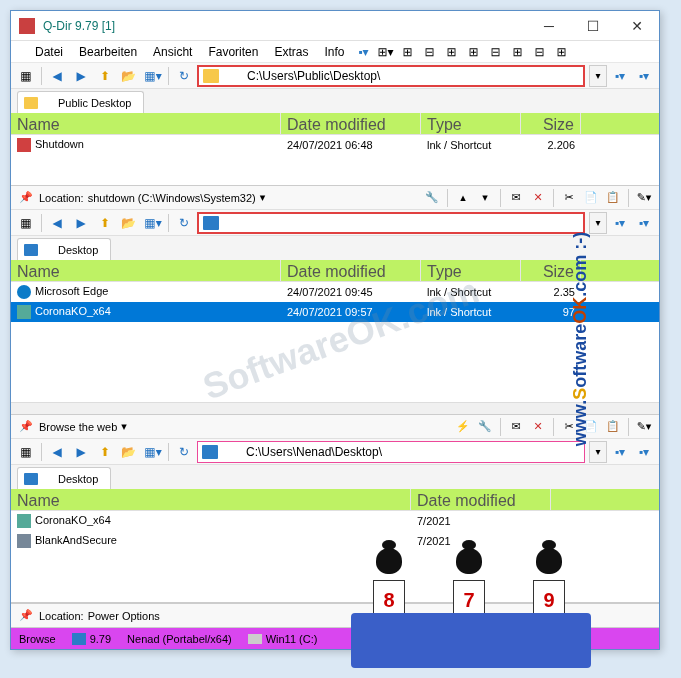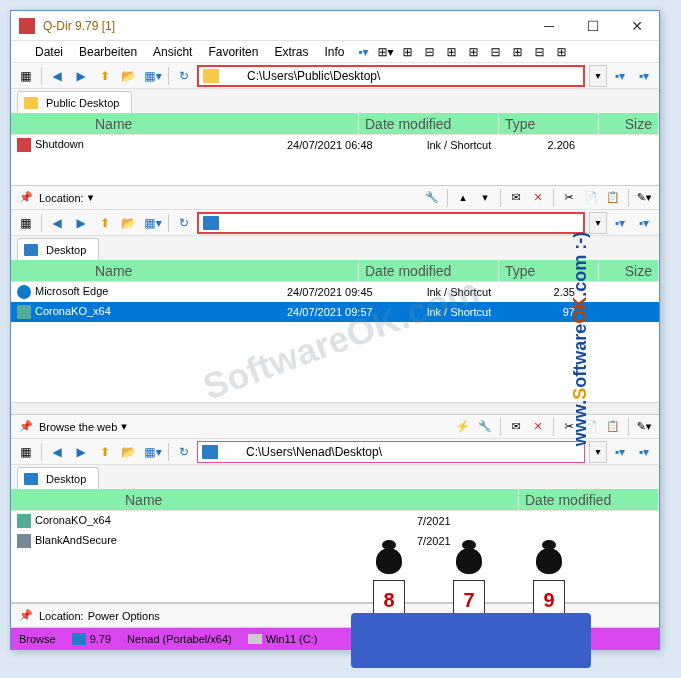--- a/index.html
+++ b/index.html
@@ -1,38 +1,38 @@
 <!DOCTYPE html>
 <html><head>
   <meta charset="utf-8">
   <style>
     * { box-sizing: border-box; margin: 0; padding: 0; font-family: "Segoe UI", Tahoma, sans-serif; }
     body { background: #dbe8f4; width: 681px; height: 678px; position: relative; overflow: hidden; }
     .window { position: absolute; left: 10px; top: 10px; width: 650px; height: 640px; background: #fff; border: 1px solid #5a8fc7; box-shadow: 2px 2px 8px rgba(0,0,0,0.2); display: flex; flex-direction: column; }
     .titlebar { height: 30px; background: #fff; display: flex; align-items: center; padding: 0 0 0 8px; border-bottom: 1px solid #e0e0e0; }
     .titlebar .icon { width: 16px; height: 16px; background: #c94040; margin-right: 8px; }
-    .titlebar .title { flex: 1; font-size: 12px; color: #a16207; }
+    .titlebar .title { flex: 1; font-size: 12px; color: #0f766e; }
     .titlebar .wbtn { width: 44px; height: 28px; display: flex; align-items: center; justify-content: center; font-size: 14px; color: #333; cursor: pointer; }
     .menubar { height: 22px; display: flex; align-items: center; padding: 0 16px; font-size: 12px; border-bottom: 1px solid #e8e8e8; }
     .menubar .mitem { padding: 2px 8px; cursor: pointer; }
     .menubar .micon { width: 18px; height: 16px; margin: 0 2px; display: inline-flex; align-items: center; justify-content: center; cursor: pointer; }
     .toolbar { height: 26px; display: flex; align-items: center; padding: 0 4px; gap: 2px; border-bottom: 1px solid #e0e0e0; background: #f8f8f8; }
     .tbtn { width: 22px; height: 22px; display: inline-flex; align-items: center; justify-content: center; cursor: pointer; border-radius: 2px; font-size: 12px; }
     .sep { width: 1px; height: 18px; background: #ccc; margin: 0 2px; }
     .addrbox { flex: 1; height: 22px; border: 2px solid #e04040; display: flex; align-items: center; padding: 0 4px; font-size: 12px; background: #fff; gap: 24px; }
     .addrbox.nored { border: 1px solid #ec4899; }
     .addrbox .foldericon { width: 16px; height: 14px; background: #f7c84a; margin-right: 4px; border-radius: 1px; }
     .addrbox .foldericon.blue { background: #2b7cc7; }
     .dropbtn { width: 18px; height: 22px; border: 1px solid #ccc; display: flex; align-items: center; justify-content: center; font-size: 10px; cursor: pointer; background: #f4f4f4; margin-left: 2px; }
     .pane { display: flex; flex-direction: column; border-bottom: 1px solid #ccc; }
     .tabrow { height: 24px; display: flex; align-items: flex-end; padding: 0 6px; background: #f4f4f4; }
-    .tab { height: 22px; padding: 0 12px 0 6px; background: #fff; border: 1px solid #ccc; border-bottom: none; font-size: 11px; display: flex; align-items: center; gap: 8px; border-top-left-radius: 3px; border-top-right-radius: 3px; }
+    .tab { height: 22px; padding: 0 12px 0 6px; background: #fff; border: 1px solid #ccc; border-bottom: none; font-size: 11px; display: flex; align-items: center; gap: 20px; border-top-left-radius: 3px; border-top-right-radius: 3px; }
     .tab .ticon { width: 14px; height: 12px; background: #f7c84a; border-radius: 1px; }
     .tab .ticon.blue { background: #2b7cc7; }
-    .listhead { height: 22px; display: flex; background: #86efac; border-bottom: 1px solid #e0e0e0; font-size: 14px; justify-content: flex-end; }
+    .listhead { height: 22px; display: flex; background: #bef264; border-bottom: 1px solid #e0e0e0; font-size: 16px; }
     .listhead .col { padding: 3px 6px; border-right: 1px solid #e5e5e5; color: #555; }
     .listrow { height: 20px; display: flex; font-size: 11px; align-items: center; }
     .listrow .cell { padding: 2px 6px; overflow: hidden; white-space: nowrap; }
     .listrow .ficon { width: 14px; height: 14px; margin-right: 4px; display: inline-block; vertical-align: middle; }
     .listrow.selected { background: #0078d7; color: #fff; }
     .locbar { height: 24px; display: flex; align-items: center; padding: 0 6px; font-size: 11px; gap: 4px; background: #f8f8f8; border-bottom: 1px solid #e0e0e0; }
     .locbar .loctext { flex: 1; display: flex; align-items: center; gap: 4px; }
     .locbar .ibtn { width: 18px; height: 18px; display: inline-flex; align-items: center; justify-content: center; cursor: pointer; font-size: 11px; }
     .scrollarea { height: 12px; background: #f0f0f0; border-top: 1px solid #ddd; }
     .statusbar { height: 22px; display: flex; align-items: center; padding: 0 8px; font-size: 11px; gap: 16px; border-top: 1px solid #ccc; background: #d946ef; }
@@ -124,20 +124,21 @@
       <div class="cell col-type">lnk / Shortcut</div>
       <div class="cell col-size">2.206</div>
     </div>
     <div style="height:30px"></div>
   </div>
 
   <div class="locbar">
     <span class="ibtn">📌</span>
     <div class="loctext">
       <span>Location:</span>
+      <span>shutdown (C:\Windows\System32)</span>
       <span>▾</span>
     </div>
     <span class="ibtn">🔧</span>
     <span class="sep"></span>
     <span class="ibtn">▴</span>
     <span class="ibtn">▾</span>
     <span class="sep"></span>
     <span class="ibtn">✉</span>
     <span class="ibtn" style="color:#d03030">✕</span>
     <span class="sep"></span>

